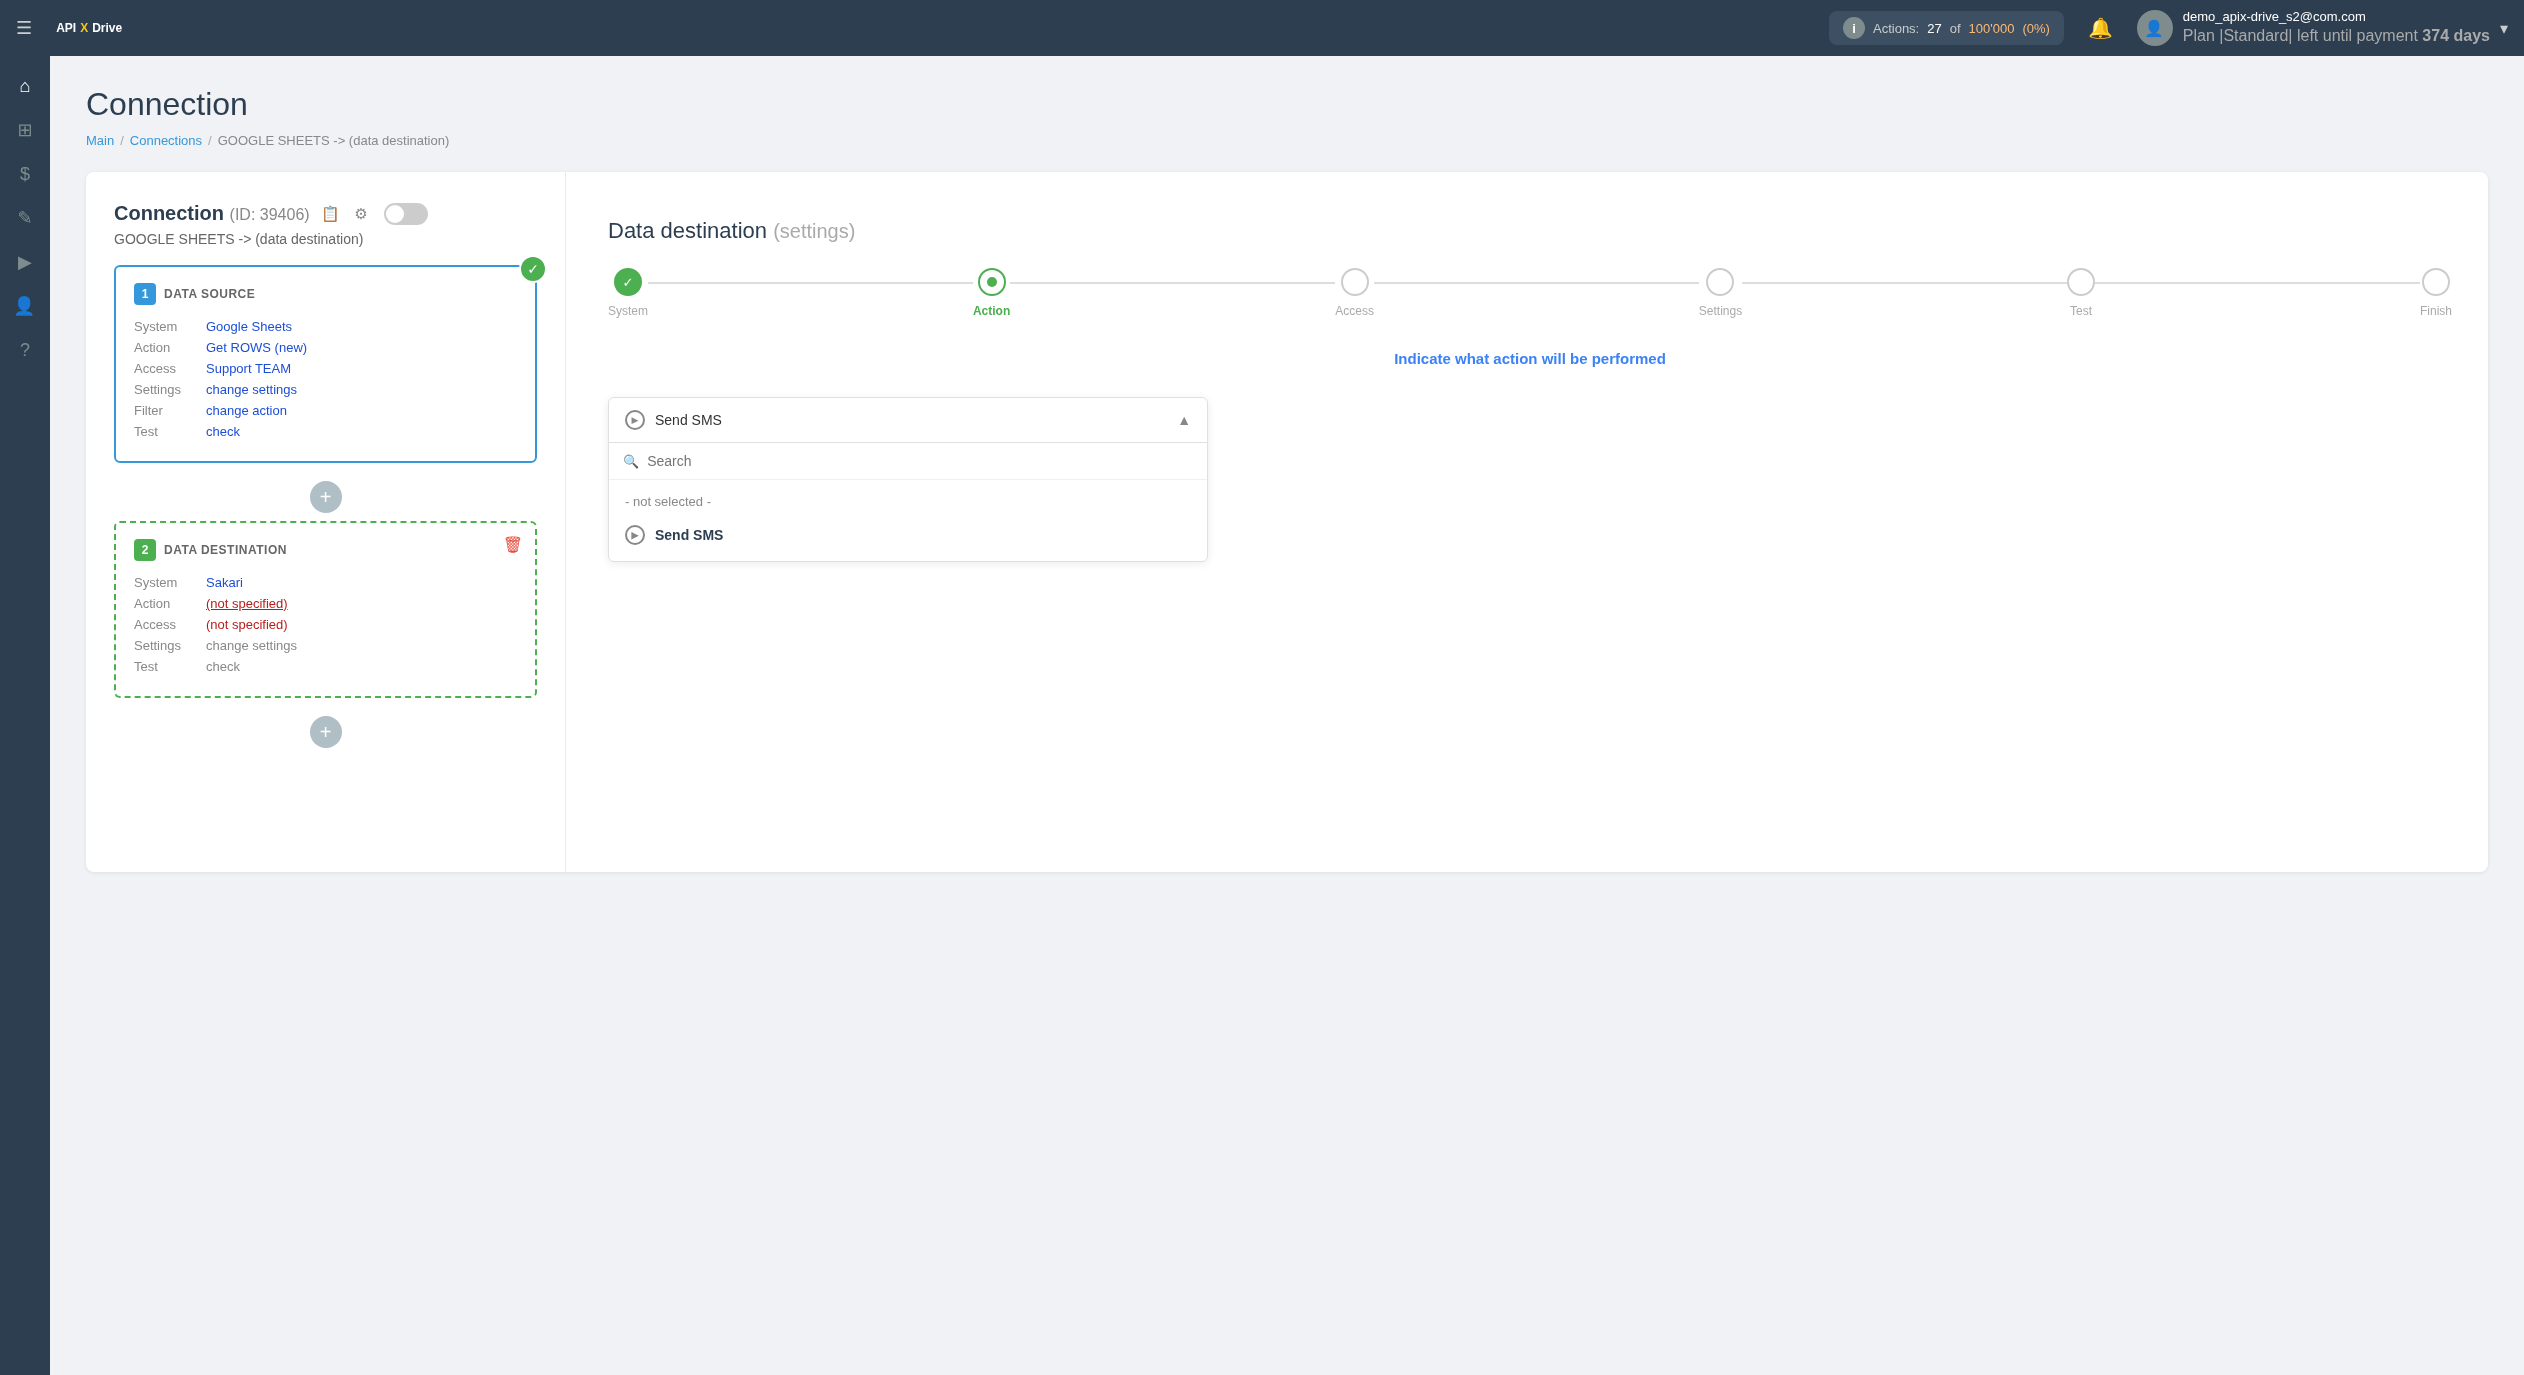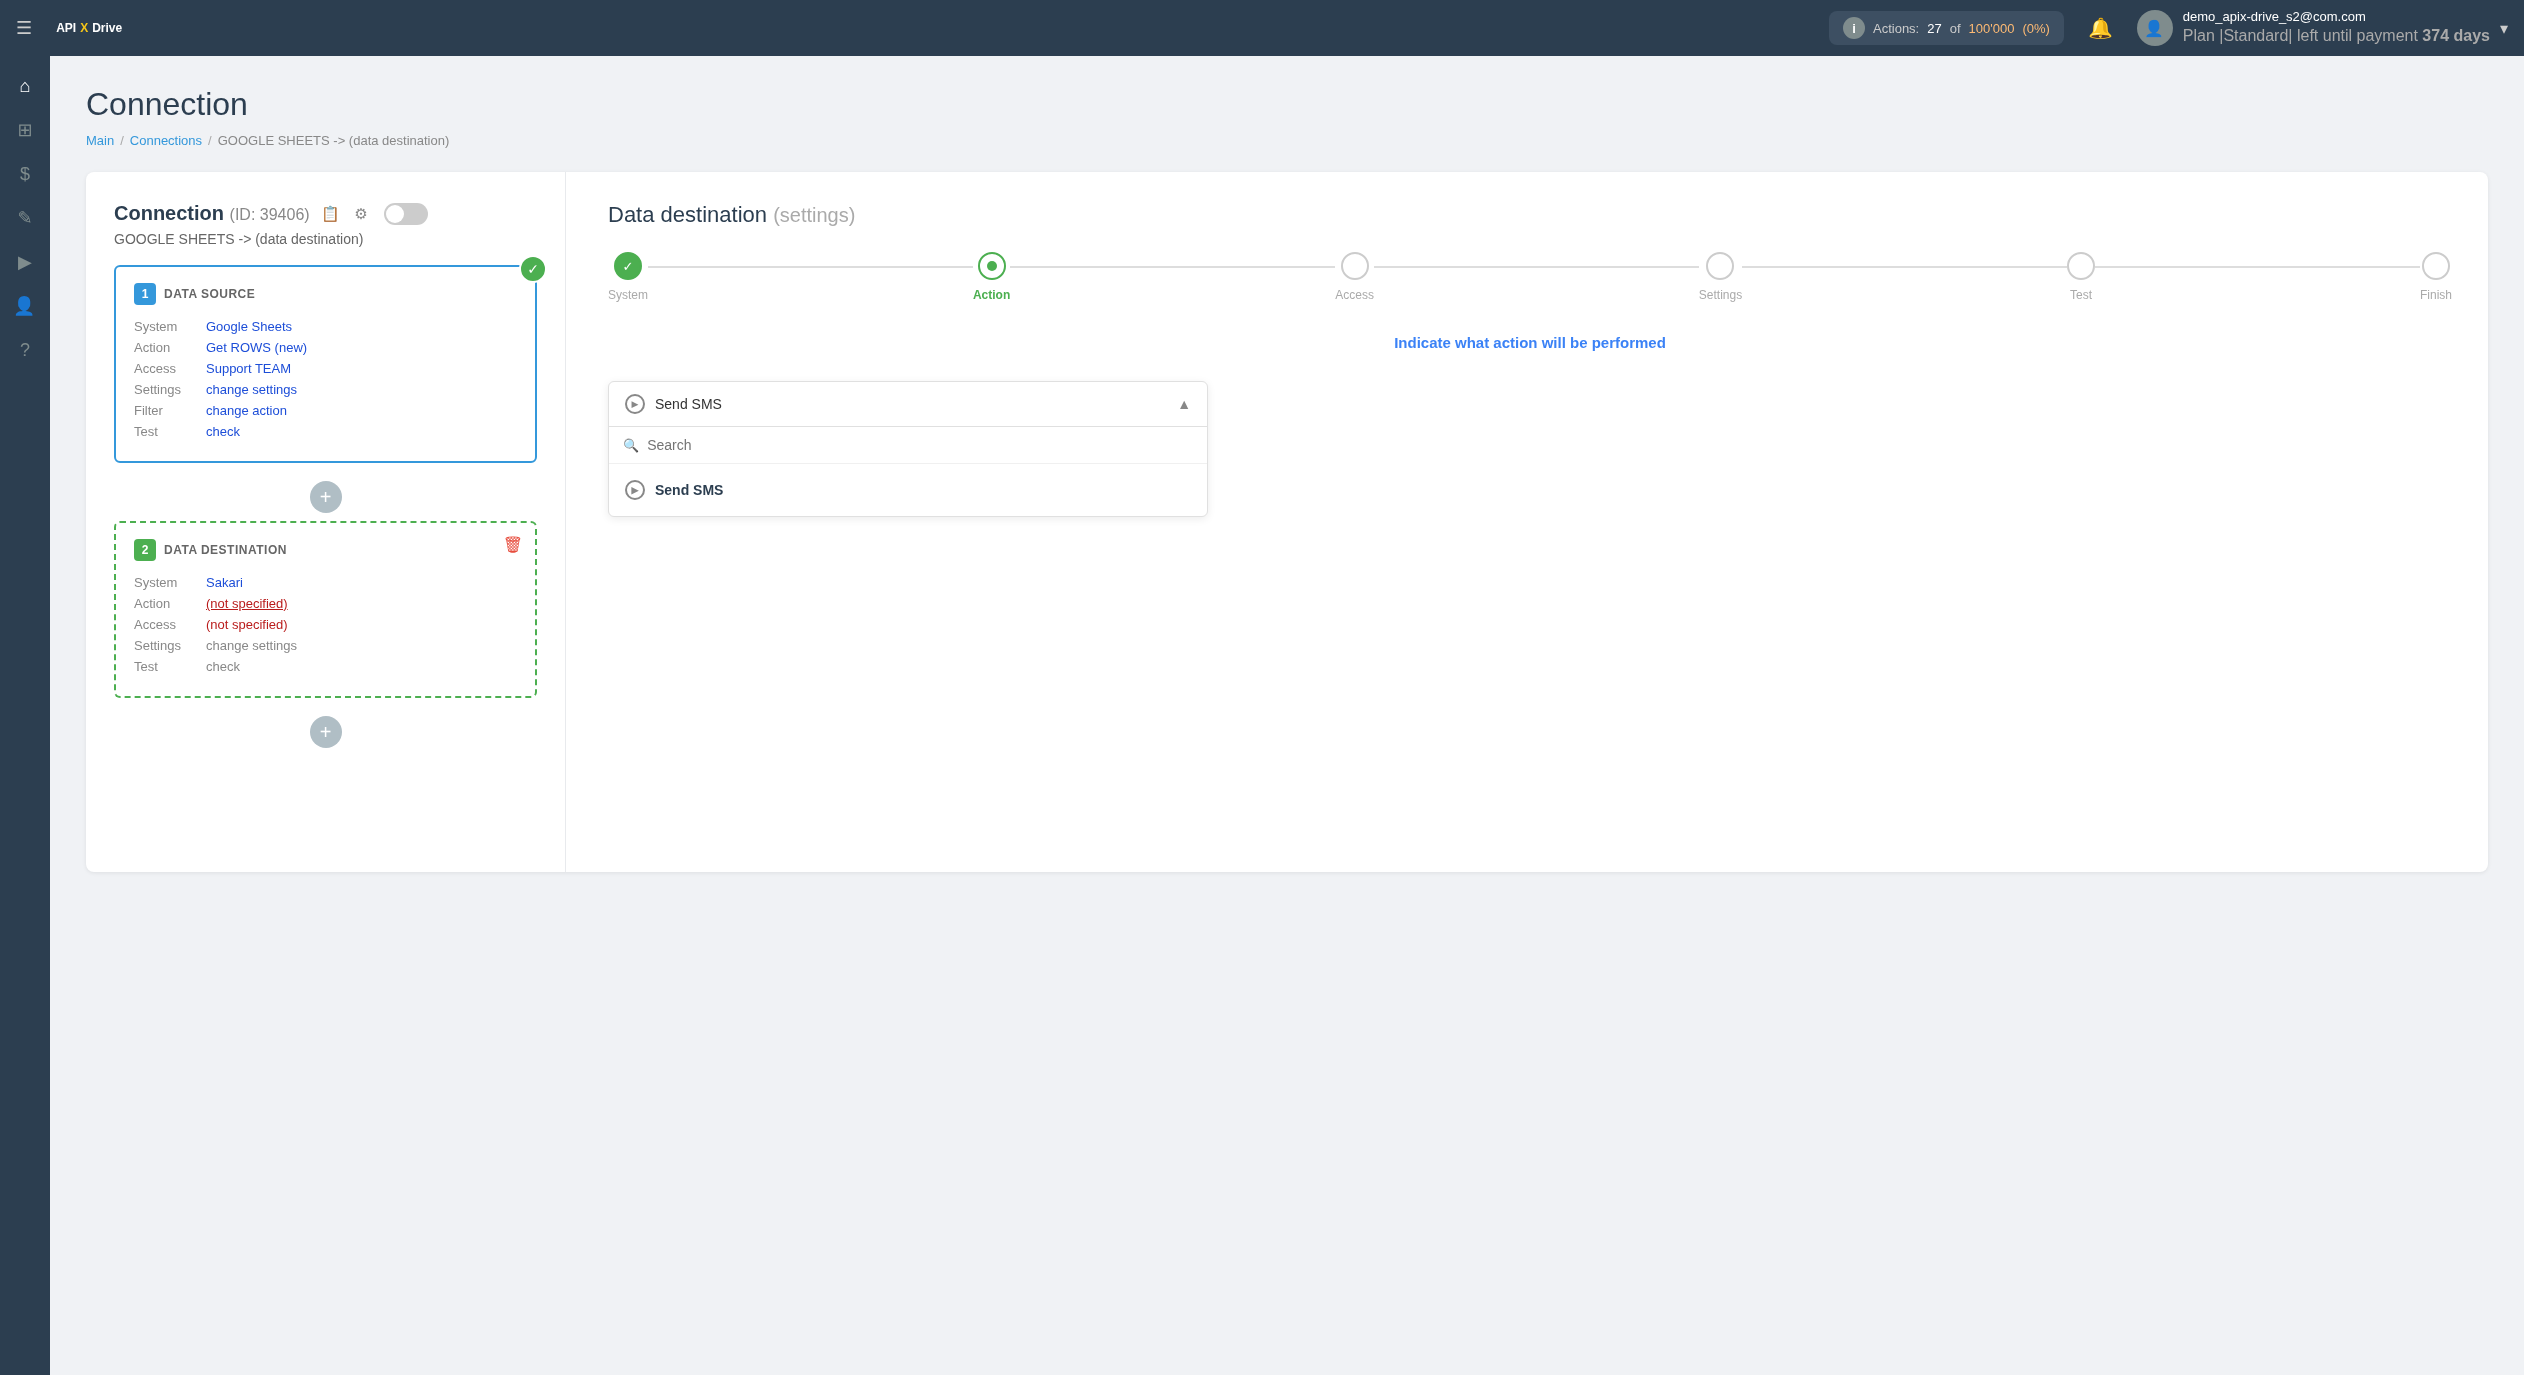--- a/index.html
+++ b/index.html
@@ -215,21 +215,21 @@
     .add-btn {
       width: 32px; height: 32px; border-radius: 50%;
       background: #b0bec5; color: #fff; border: none;
       font-size: 20px; cursor: pointer;
       display: flex; align-items: center; justify-content: center;
     }
 
     
     .right-panel {
       flex: 1;
-      padding: 30px 36px;
+      padding: 46px 36px;
     }
     .right-title {
       font-size: 22px; font-weight: 500; color: #2c3e50;
       margin-bottom: 24px;
     }
     .right-title .settings-text { color: #aaa; font-weight: 400; font-size: 20px; }
 
     
     .stepper {
       display: flex; align-items: center;
@@ -519,20 +519,21 @@
             <div class="play-icon">▶</div>
             <span>Send SMS</span>
           </div>
           <span class="dropdown-chevron">▲</span>
         </div>
         <div class="dropdown-search">
           <span class="search-icon-small">🔍</span>
           <input class="search-input" type="text" placeholder="Search" style="">
         </div>
         <div class="dropdown-option-group">
+          <div class="dropdown-not-selected">- not selected -</div>
           <div class="dropdown-option">
             <div class="play-icon-option">▶</div>
             <span>Send SMS</span>
           </div>
         </div>
       </div>
     </div>
   </div>
 </main>
 

